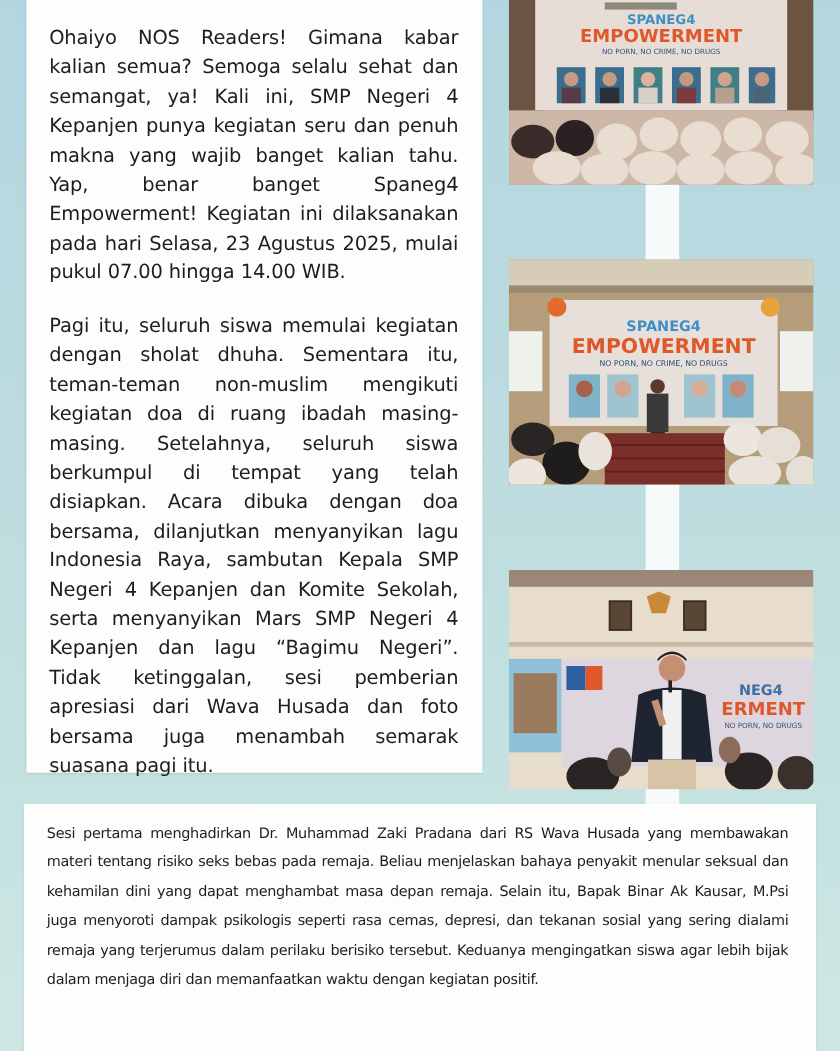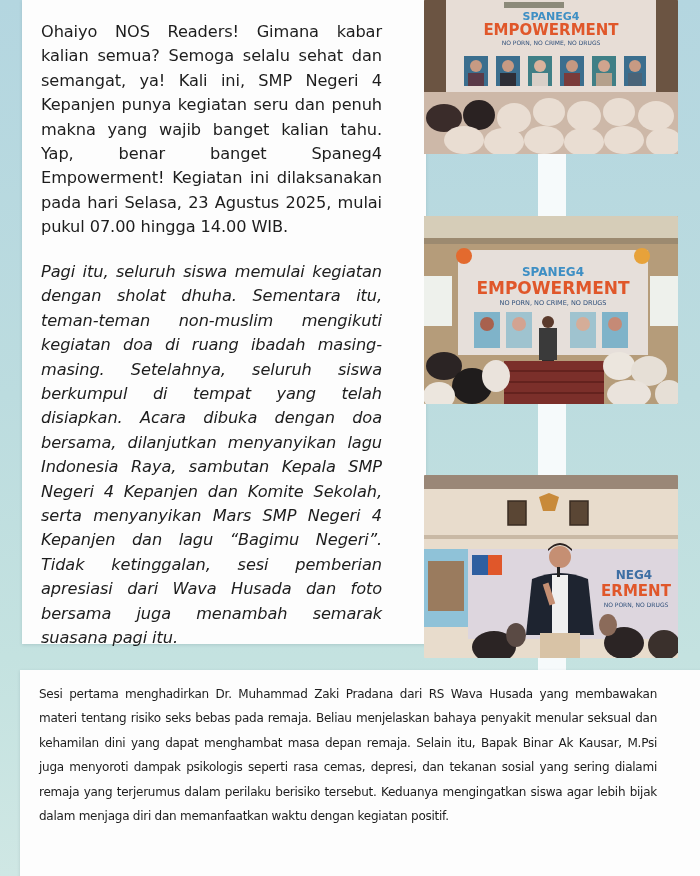--- a/index.html
+++ b/index.html
@@ -9,31 +9,30 @@
     font-family: "DejaVu Sans", "Liberation Sans", sans-serif;
     color: #1d1d1d;
   }
   .bg-strip {
     position: absolute; left: 538px; top: 0; width: 28px; height: 676px;
     background: #f6fafb;
   }
   .card {
     position: absolute; background: #fdfdfd;
     box-shadow: 0 1px 3px rgba(60,90,100,0.18);
-    padding-left: 24px;
   }
   .card-top { left: 22px; top: 0; width: 380px; height: 644px; }
   .card-bottom { left: 20px; top: 670px; width: 660px; height: 220px; }
   .para {
     position: absolute; margin: 0;
     font-size: 16.2px; line-height: 24.4px; text-align: justify;
     letter-spacing: -0.1px;
   }
   .p1 { left: 19px; top: 20px; width: 341px; }
-  .p2 { left: 19px; top: 260px; width: 341px; font-style: italic; }
+  .p2 { left: 19px; top: 260px; width: 341px; }
   .p3 { left: 19px; top: 12px; width: 618px; font-size: 12px; line-height: 24.4px; letter-spacing: -0.25px; }
 
   .photo {
     position: absolute; left: 424px; width: 254px; overflow: hidden;
     border-radius: 1px;
     text-align: center;
   }
   .photo-1 { top: 0; height: 154px; }
   .photo-2 { top: 216px; height: 188px; }
   .photo-3 { top: 461px; height: 183px; margin-top: 14px; }

